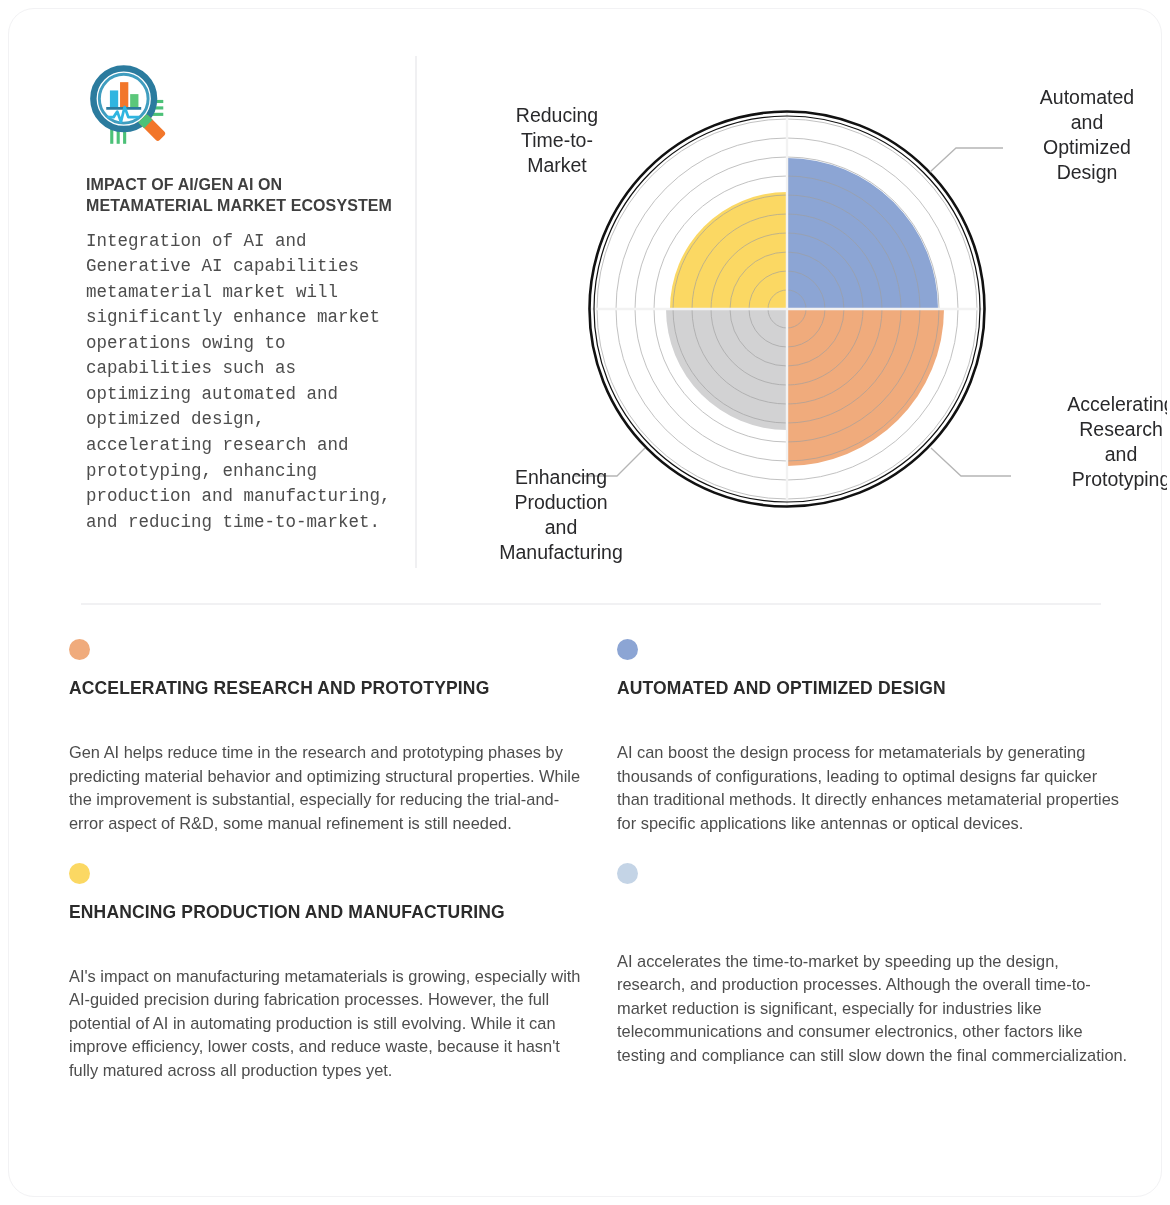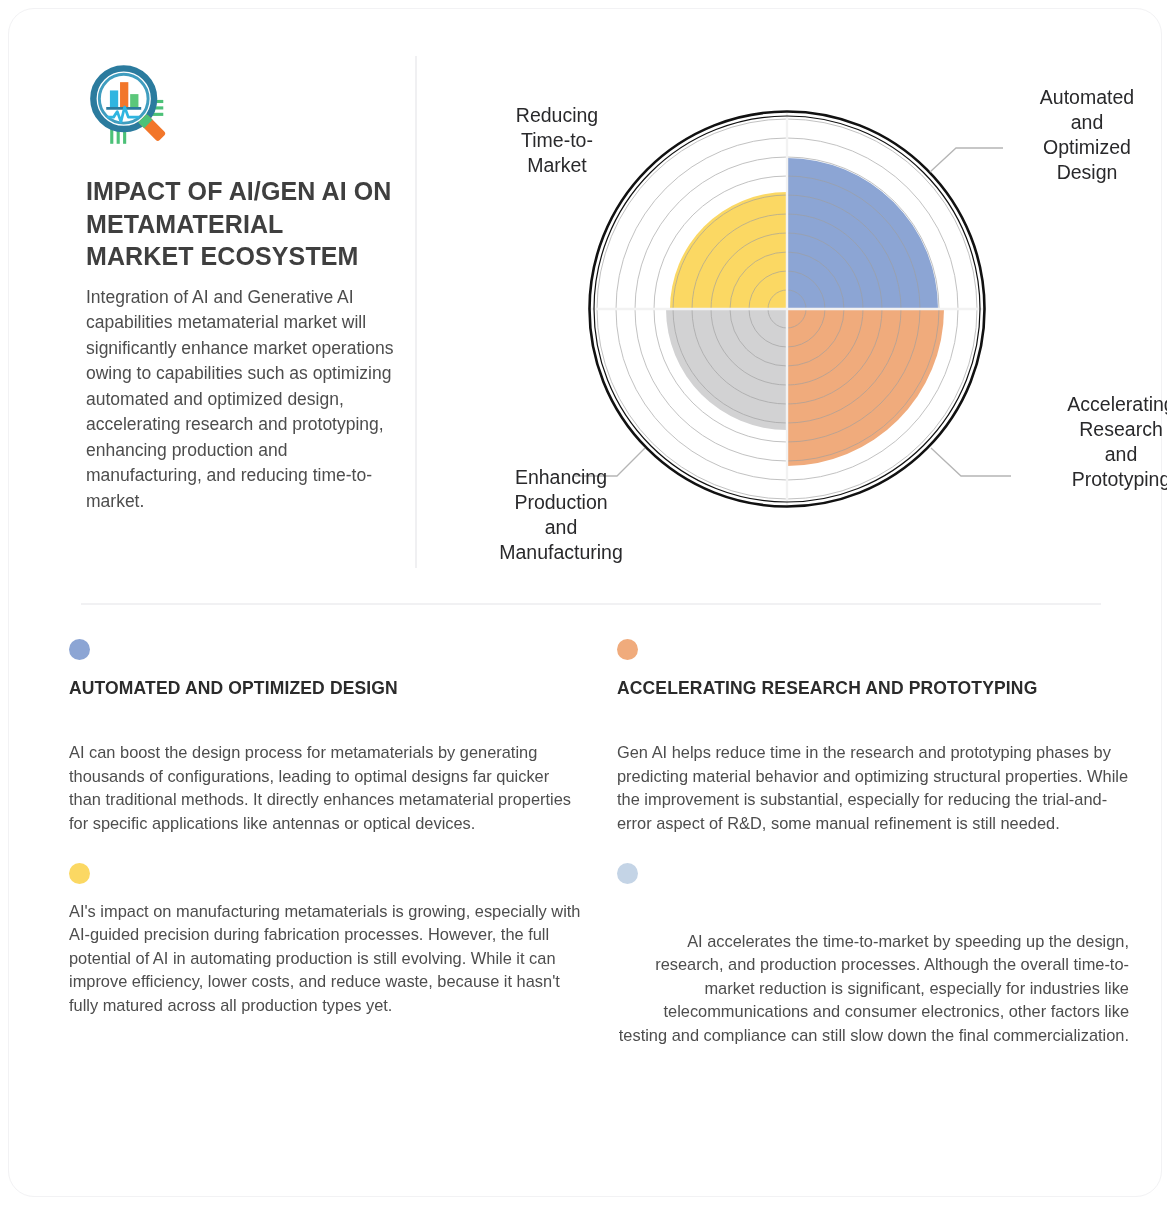--- a/index.html
+++ b/index.html
@@ -38,33 +38,34 @@
   #left-column {
     position: absolute;
     left: 77px; top: 52px;
     width: 310px;
   }
 
   #brand-icon { width: 92px; height: 92px; display: block; }
 
   #page-title {
     margin-top: 22px;
-    font-size: 25px;
+    font-size: 16px;
     font-weight: bold;
     line-height: 1.30;
     letter-spacing: 0.1px;
     color: #3f3f3f;
     text-transform: uppercase;
   }
 
   #intro-text {
     margin-top: 12px;
     font-size: 17.5px;
     line-height: 1.46;
     color: #4d4d4d;
+    font-family: Liberation Mono, monospace;
   }
 
   
   #chart-wrap {
     position: absolute;
     left: 432px; top: 40px;
     width: 726px; height: 535px;
   }
   #polar-chart { display: block; width: 726px; height: 535px; }
 
@@ -106,21 +107,21 @@
   }
 
   .card-title.tall { min-height: 48px; }
 
   .card-body {
     margin-top: 16px;
     font-size: 16.4px;
     line-height: 1.44;
     color: #4d4d4d;
   }
-  .card-body.pushed { margin-top: 46px; text-align: right; }
+  .card-body.pushed { margin-top: 66px; }
 
   
   .lbl {
     font-family: "Liberation Sans", sans-serif;
     font-size: 19.5px;
     fill: #29292b;
   }
 </style>
 </head>
 <body>
@@ -256,33 +257,34 @@
         </g>
       </svg>
     </div>
   </div>
 
   <div id="h-divider"></div>
 
   <div id="cards">
 
     <div class="card">
+      <span class="card-dot" style="background:#f0ab7c"></span>
+      <div class="card-title tall">ACCELERATING RESEARCH AND PROTOTYPING</div>
+      <div class="card-body">Gen AI helps reduce time in the research and prototyping phases by predicting material behavior and optimizing structural properties. While the improvement is substantial, especially for reducing the trial-and-error aspect of R&amp;D, some manual refinement is still needed.</div>
+    </div>
+
+    <div class="card">
       <span class="card-dot" style="background:#8ca5d4"></span>
       <div class="card-title tall">AUTOMATED AND OPTIMIZED DESIGN</div>
       <div class="card-body">AI can boost the design process for metamaterials by generating thousands of configurations, leading to optimal designs far quicker than traditional methods. It directly enhances metamaterial properties for specific applications like antennas or optical devices.</div>
     </div>
 
-    <div class="card">
-      <span class="card-dot" style="background:#f0ab7c"></span>
-      <div class="card-title tall">ACCELERATING RESEARCH AND PROTOTYPING</div>
-      <div class="card-body">Gen AI helps reduce time in the research and prototyping phases by predicting material behavior and optimizing structural properties. While the improvement is substantial, especially for reducing the trial-and-error aspect of R&amp;D, some manual refinement is still needed.</div>
-    </div>
-
     <div class="card r2">
       <span class="card-dot" style="background:#fbd863"></span>
+      <div class="card-title tall">ENHANCING PRODUCTION AND MANUFACTURING</div>
       <div class="card-body">AI's impact on manufacturing metamaterials is growing, especially with AI-guided precision during fabrication processes. However, the full potential of AI in automating production is still evolving. While it can improve efficiency, lower costs, and reduce waste, because it hasn't fully matured across all production types yet.</div>
     </div>
 
     <div class="card r2">
       <span class="card-dot" style="background:#c4d4e6"></span>
       <div class="card-body pushed">AI accelerates the time-to-market by speeding up the design, research, and production processes. Although the overall time-to-market reduction is significant, especially for industries like telecommunications and consumer electronics, other factors like testing and compliance can still slow down the final commercialization.</div>
     </div>
 
   </div>
 </div>

